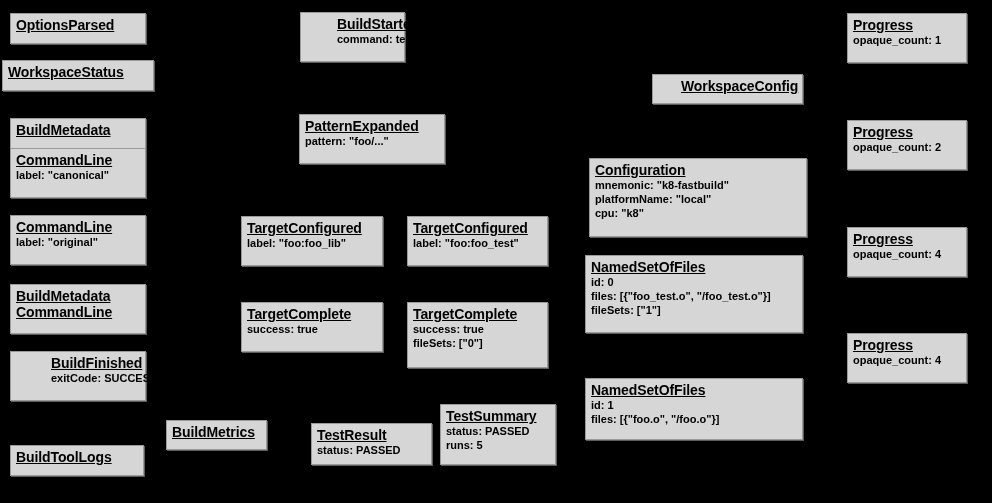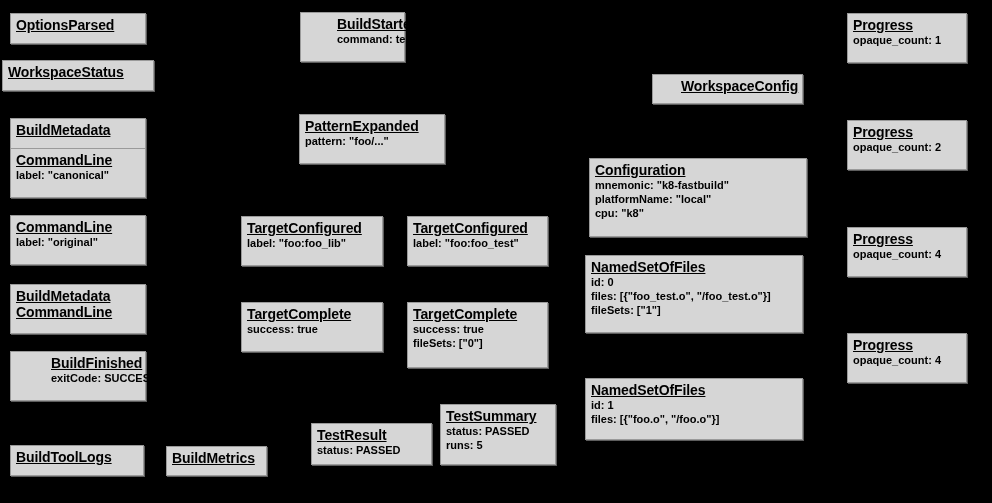--- a/index.html
+++ b/index.html
@@ -69,21 +69,21 @@
       <span class="node-title">BuildMetadata
 CommandLine</span>
     </div>
     <div class="node" style="left: 10px; top: 351px; width: 136px; height: 50px; padding-left: 40px;">
       <span class="node-title">BuildFinished</span>
       <span class="node-field">exitCode: SUCCESS</span>
     </div>
     <div class="node" style="left: 10px; top: 445px; width: 134px; height: 31px;">
       <span class="node-title">BuildToolLogs</span>
     </div>
-    <div class="node" style="left: 166px; top: 446px; width: 101px; height: 30px;">
+    <div class="node" style="left: 166px; top: 420px; width: 101px; height: 30px;">
       <span class="node-title">BuildMetrics</span>
     </div>
     <div class="node" style="left: 300px; top: 12px; width: 105px; height: 50px; padding-left: 36px;">
       <span class="node-title">BuildStarted</span>
       <span class="node-field">command: test</span>
     </div>
     <div class="node" style="left: 299px; top: 114px; width: 146px; height: 50px;">
       <span class="node-title">PatternExpanded</span>
       <span class="node-field">pattern: "foo/..."</span>
     </div>

